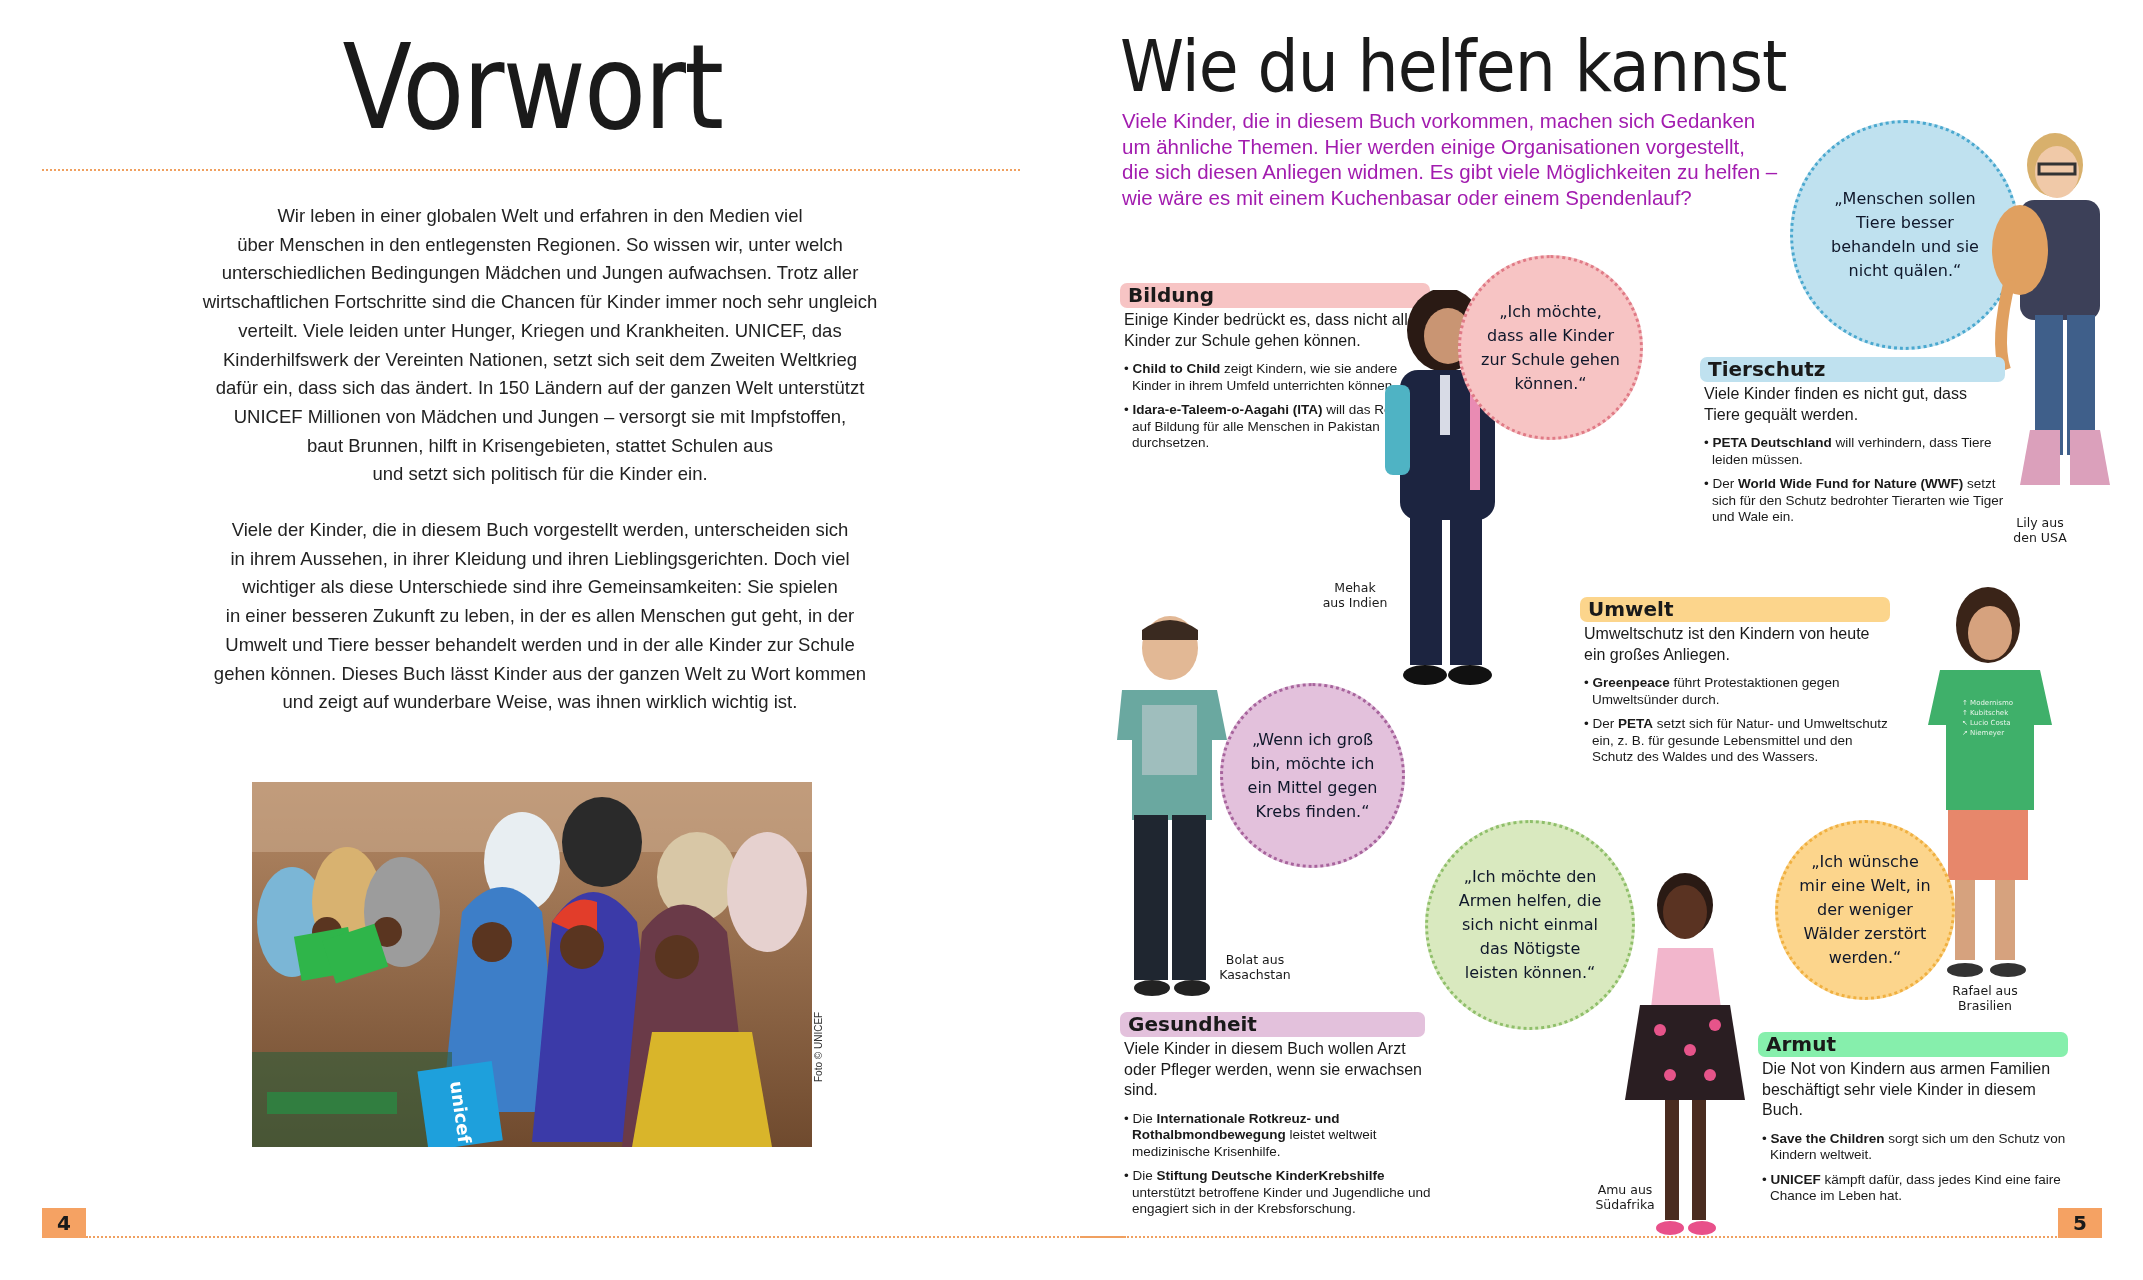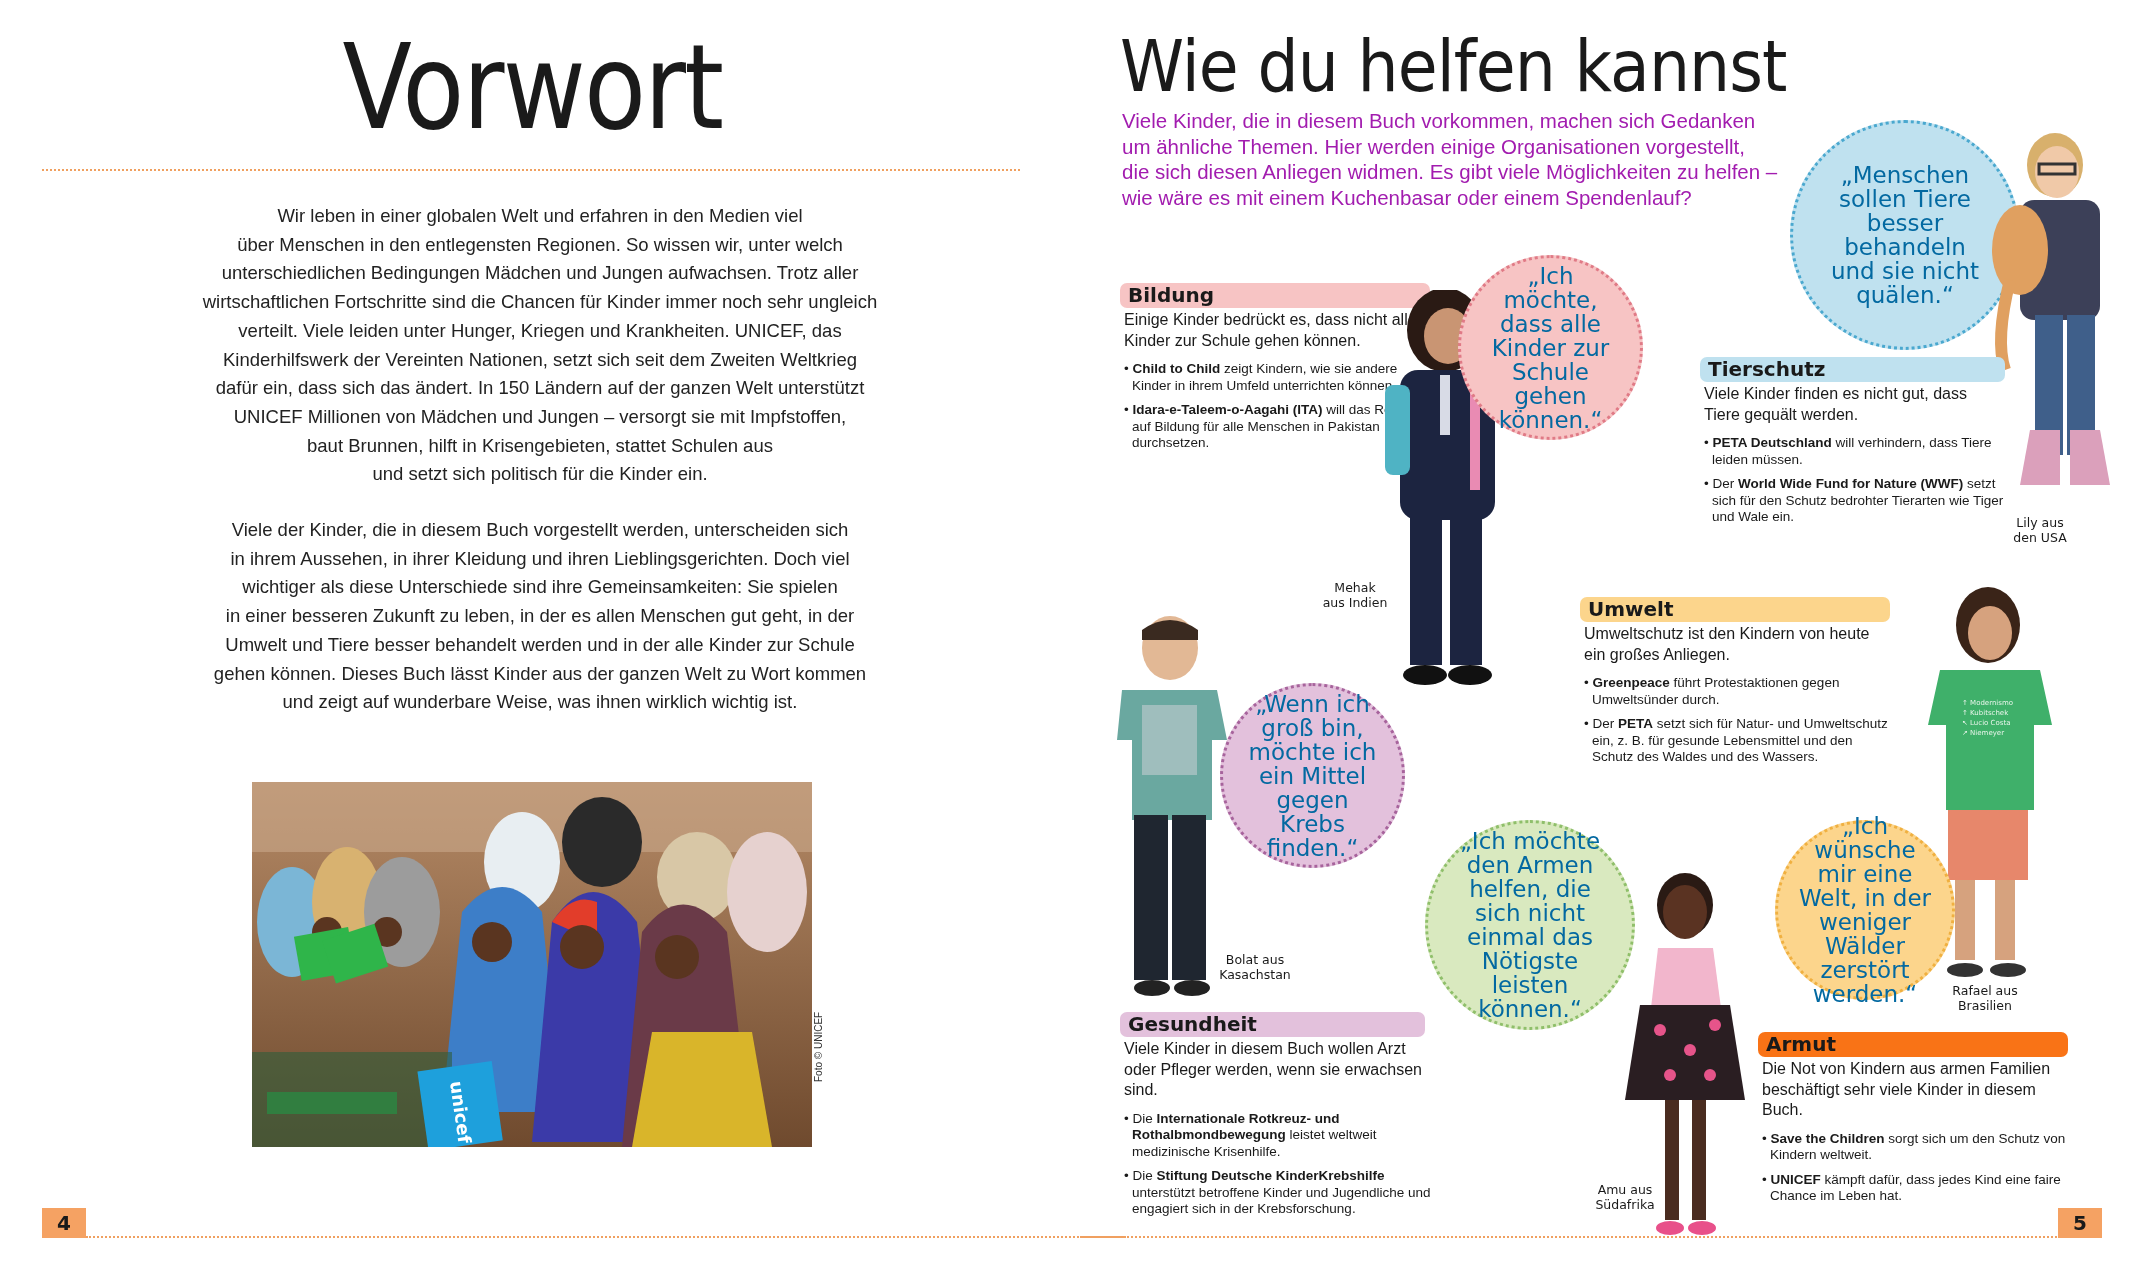--- a/index.html
+++ b/index.html
@@ -14,21 +14,21 @@
   .credit{left:813px;top:1082px;font-size:10px;color:#333;transform:rotate(-90deg);transform-origin:left top;white-space:nowrap}
   .pagenum{width:44px;height:30px;background:#f5a263;font-weight:700;font-size:20px;display:flex;align-items:center;justify-content:center;font-family:"DejaVu Sans",sans-serif}
   
   .title-right{left:1120px;top:30px;font-size:72px;line-height:1;font-family:"DejaVu Sans",sans-serif;letter-spacing:-1px;transform:scaleX(0.9);transform-origin:left}
   .lead{left:1122px;top:108px;width:680px;font-size:20.5px;line-height:25.5px;color:#a21caf}
   .section{position:absolute}
   .sec-head{height:25px;border-radius:7px;padding-left:8px;font-weight:700;font-size:20px;line-height:25px;font-family:"DejaVu Sans",sans-serif}
   .sec-text{font-size:16px;line-height:20.5px;margin:2px 0 10px 4px;color:#1a1a1a}
   .bullet{font-size:13.5px;line-height:16.5px;margin:0 0 8px 4px;padding-left:8px;text-indent:-8px;color:#1a1a1a}
   .bullet b{font-weight:700}
-  .bubble{position:absolute;border-radius:50%;display:flex;align-items:center;justify-content:center;text-align:center;font-family:"DejaVu Sans",sans-serif;font-size:23px;line-height:24px;color:#0369a1;padding:20px}
+  .bubble{position:absolute;border-radius:50%;display:flex;align-items:center;justify-content:center;text-align:center;font-family:"DejaVu Sans",sans-serif;font-size:16px;line-height:24px;color:#0f172a;padding:20px}
   .caption{position:absolute;text-align:center;font-weight:400;font-size:12.5px;line-height:15px;font-family:"DejaVu Sans",sans-serif}
   .kid{position:absolute}
 </style>
 </head>
 <body>
 
 <div class="abs title-left">Vorwort</div>
 <div class="dotline" style="left:42px;top:169px;width:978px"></div>
 
 <div class="abs intro-para" style="top:202px">
@@ -233,20 +233,20 @@
 </div>
 
 <div class="section" style="left:1120px;top:1012px;width:330px">
   <div class="sec-head" style="background:#e3c1dc;width:305px">Gesundheit</div>
   <div class="sec-text" style="width:310px">Viele Kinder in diesem Buch wollen Arzt oder Pfleger werden, wenn sie erwachsen sind.</div>
   <div class="bullet" style="width:290px">• <span>Die </span><b>Internationale Rotkreuz- und Rothalbmondbewegung</b><span> leistet weltweit medizinische Krisenhilfe.</span></div>
   <div class="bullet">• <span>Die </span><b>Stiftung Deutsche KinderKrebshilfe</b><span> unterstützt betroffene Kinder und Jugendliche und engagiert sich in der Krebsforschung.</span></div>
 </div>
 
 <div class="section" style="left:1758px;top:1032px;width:310px">
-  <div class="sec-head" style="background:#f97316">Armut</div>
+  <div class="sec-head" style="background:#86efac">Armut</div>
   <div class="sec-text" style="width:290px">Die Not von Kindern aus armen Familien beschäftigt sehr viele Kinder in diesem Buch.</div>
   <div class="bullet">• <span></span><b>Save the Children</b><span> sorgt sich um den Schutz von Kindern weltweit.</span></div>
   <div class="bullet">• <span></span><b>UNICEF</b><span> kämpft dafür, dass jedes Kind eine faire Chance im Leben hat.</span></div>
 </div>
 
 <div class="dotline" style="left:1080px;top:1236px;width:980px"></div>
 <div class="abs pagenum" style="left:2058px;top:1208px">5</div>
 
 </body></html>

